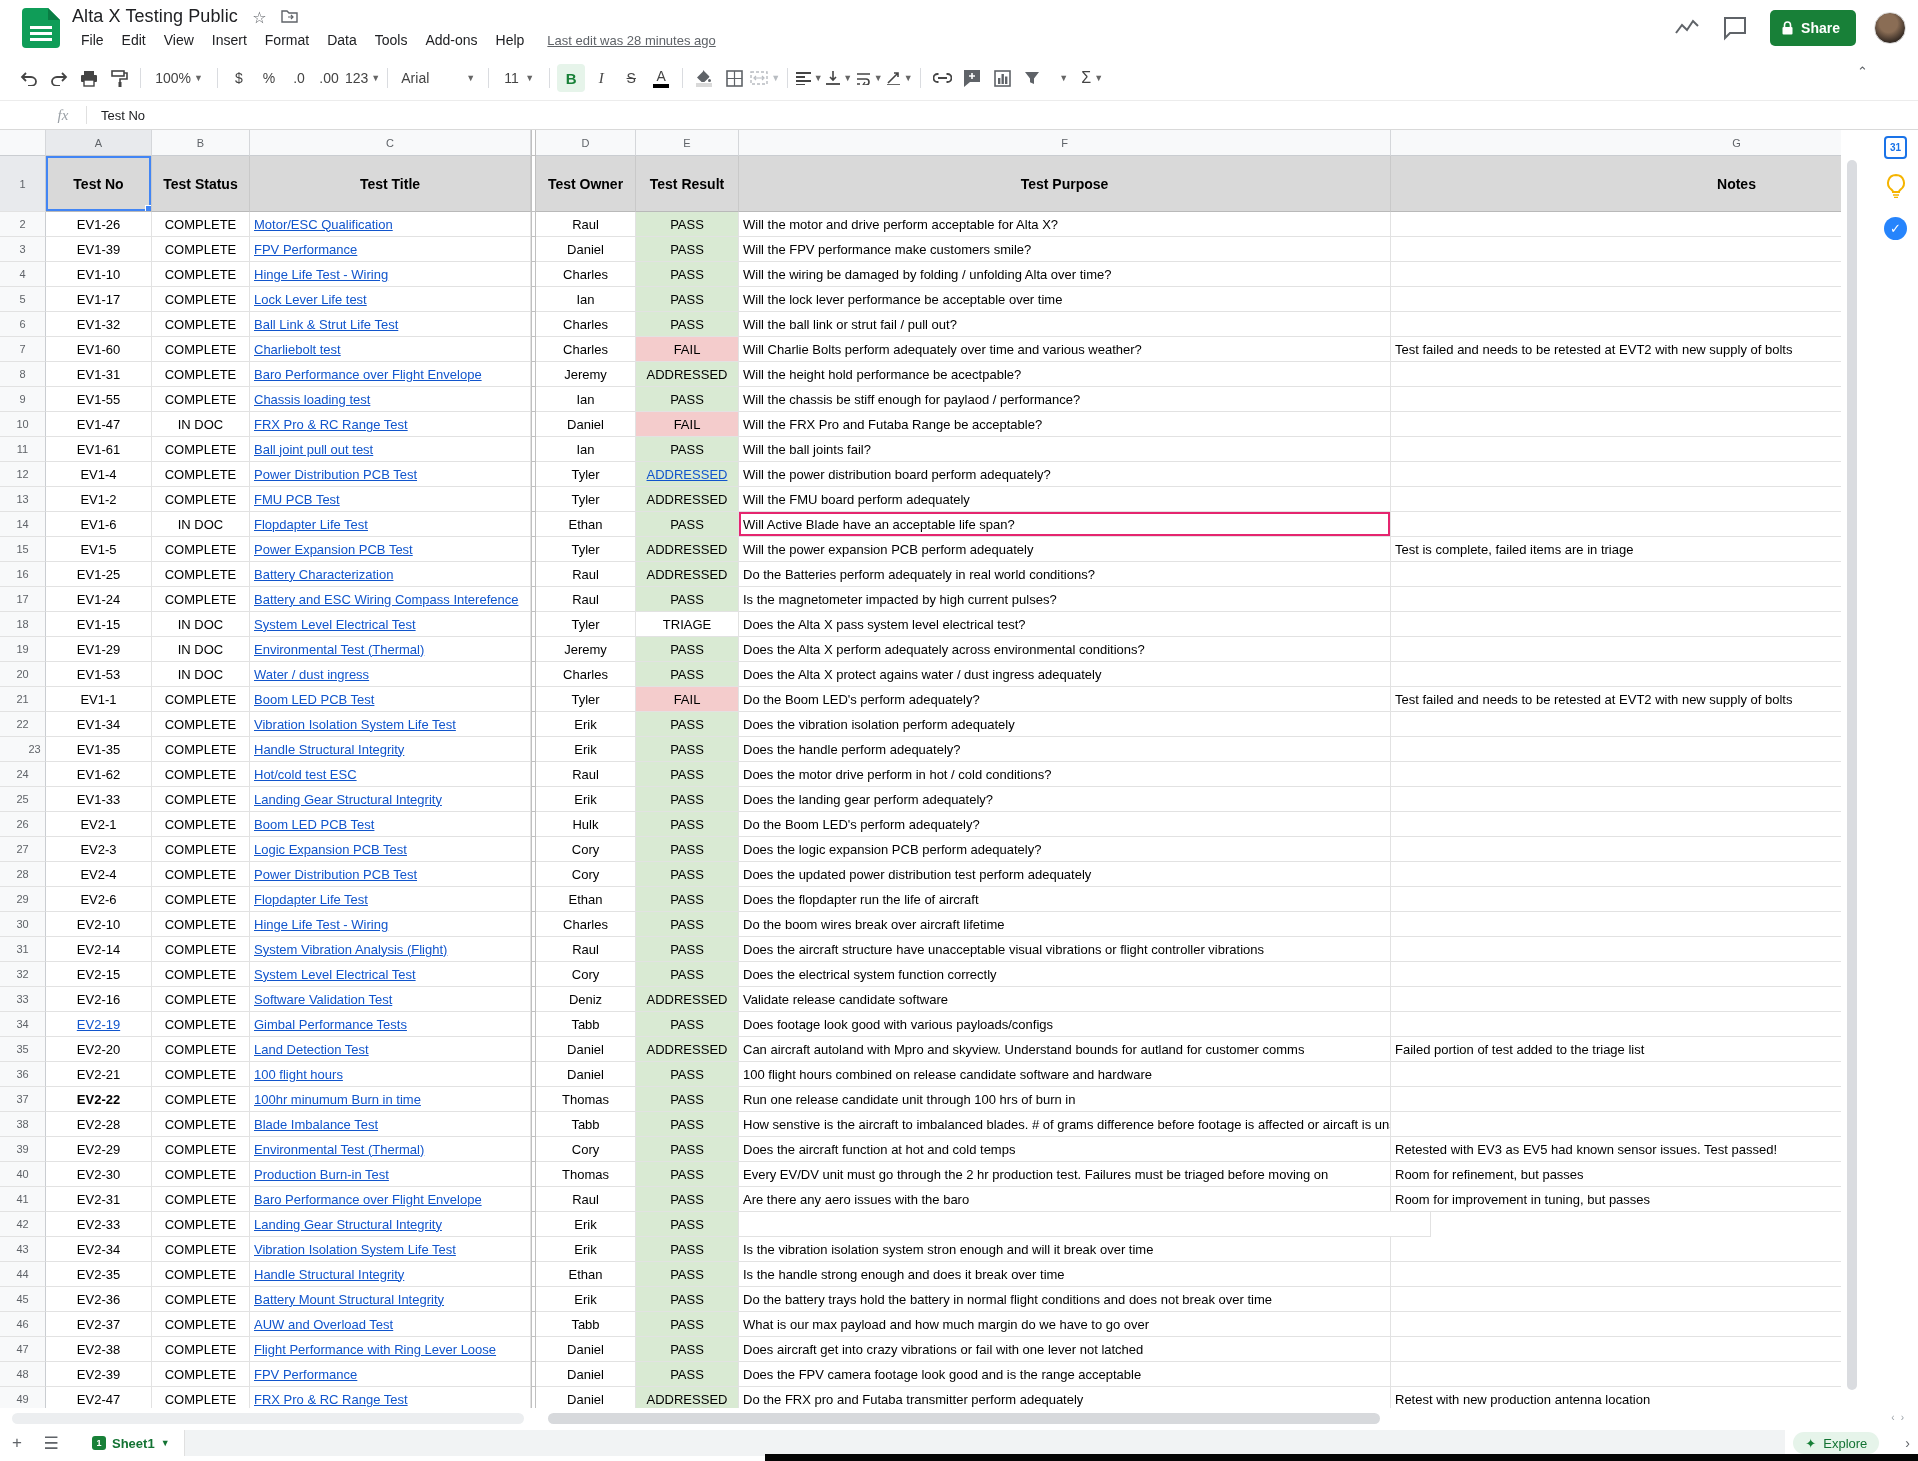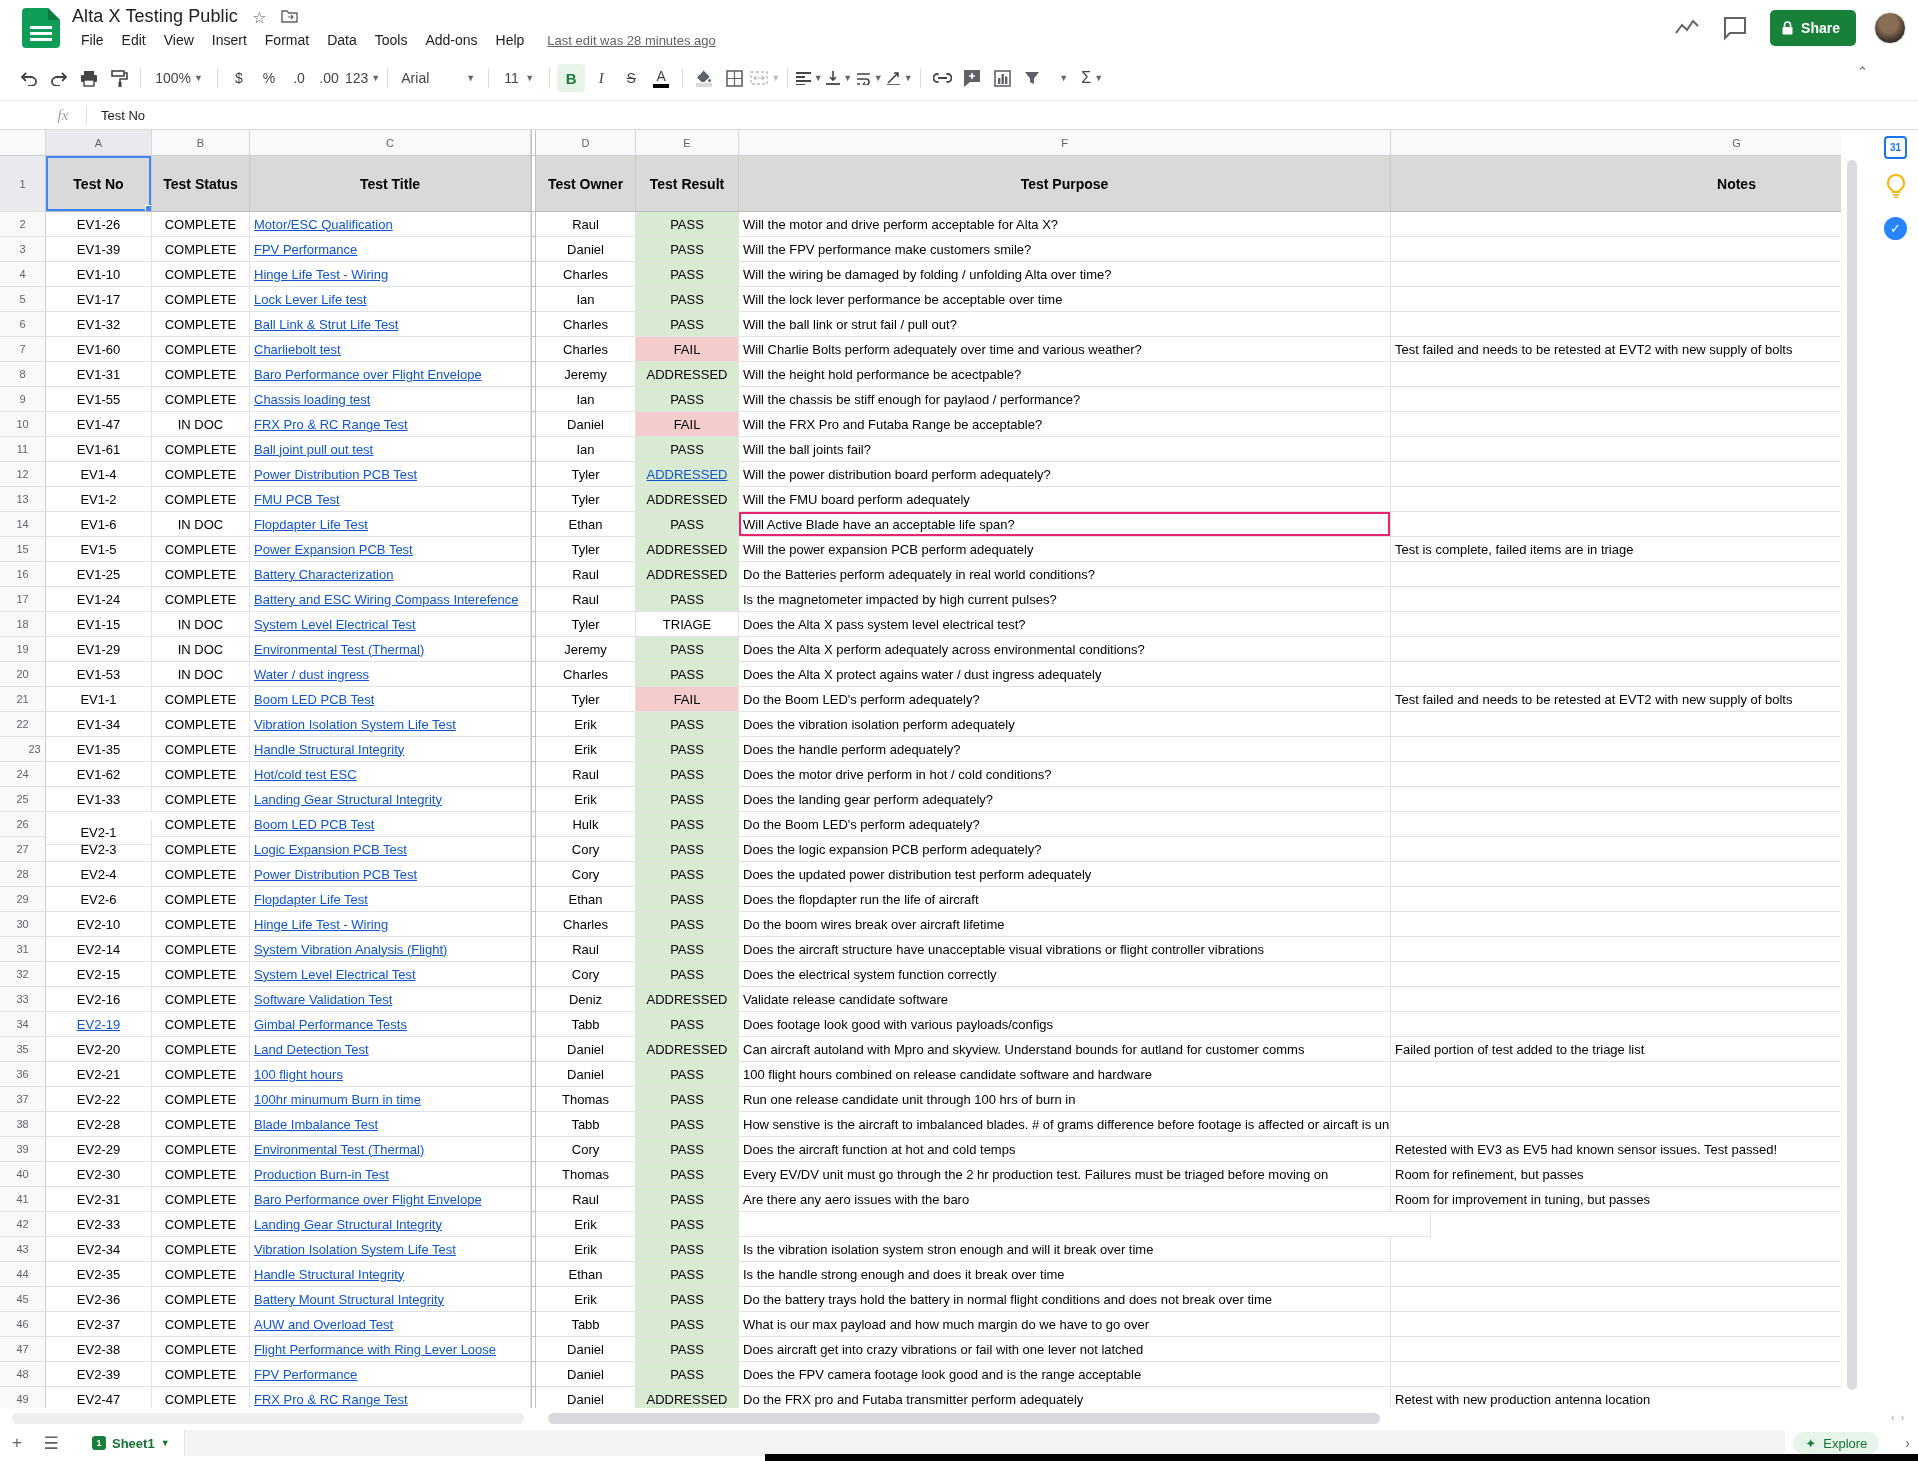--- a/index.html
+++ b/index.html
@@ -637,21 +637,21 @@
         <span class="lnk">Landing Gear Structural Integrity</span>
       </div>
       <div class="fdiv" style="width: 5px; height: 25px;"></div>
       <div class="cell c-center" style="width: 100px; height: 25px;">Erik</div>
       <div class="cell c-center bg-green" style="width: 103px; height: 25px;">PASS</div>
       <div class="cell c-left" style="width: 652px; height: 25px;">Does the landing gear perform adequately?</div>
       <div class="cell c-left" style="width: 692px; height: 25px;"></div>
     </div>
     <div class="grow" style="height: 25px;">
       <div class="gut" style="width: 46px; height: 25px;">26</div>
-      <div class="cell c-center" style="width: 106px; height: 25px; margin-top: 8px;">EV2-1</div>
+      <div class="cell c-center" style="width: 106px; height: 25px;">EV2-1</div>
       <div class="cell c-center" style="width: 98px; height: 25px;">COMPLETE</div>
       <div class="cell c-left" style="width: 281px; height: 25px;">
         <span class="lnk">Boom LED PCB Test</span>
       </div>
       <div class="fdiv" style="width: 5px; height: 25px;"></div>
       <div class="cell c-center" style="width: 100px; height: 25px;">Hulk</div>
       <div class="cell c-center bg-green" style="width: 103px; height: 25px;">PASS</div>
       <div class="cell c-left" style="width: 652px; height: 25px;">Do the Boom LED's perform adequately?</div>
       <div class="cell c-left" style="width: 692px; height: 25px;"></div>
     </div>
@@ -782,21 +782,21 @@
         <span class="lnk">100 flight hours</span>
       </div>
       <div class="fdiv" style="width: 5px; height: 25px;"></div>
       <div class="cell c-center" style="width: 100px; height: 25px;">Daniel</div>
       <div class="cell c-center bg-green" style="width: 103px; height: 25px;">PASS</div>
       <div class="cell c-left" style="width: 652px; height: 25px;">100 flight hours combined on release candidate software and hardware</div>
       <div class="cell c-left" style="width: 692px; height: 25px;"></div>
     </div>
     <div class="grow" style="height: 25px;">
       <div class="gut" style="width: 46px; height: 25px;">37</div>
-      <div class="cell c-center" style="width: 106px; height: 25px;">EV2-22</div>
+      <div class="cell c-center" style="width: 106px; height: 25px; font-weight: bold;">EV2-22</div>
       <div class="cell c-center" style="width: 98px; height: 25px;">COMPLETE</div>
       <div class="cell c-left" style="width: 281px; height: 25px;">
         <span class="lnk">100hr minumum Burn in time</span>
       </div>
       <div class="fdiv" style="width: 5px; height: 25px;"></div>
       <div class="cell c-center" style="width: 100px; height: 25px;">Thomas</div>
       <div class="cell c-center bg-green" style="width: 103px; height: 25px;">PASS</div>
       <div class="cell c-left" style="width: 652px; height: 25px;">Run one release candidate unit through 100 hrs of burn in</div>
       <div class="cell c-left" style="width: 692px; height: 25px;"></div>
     </div>

